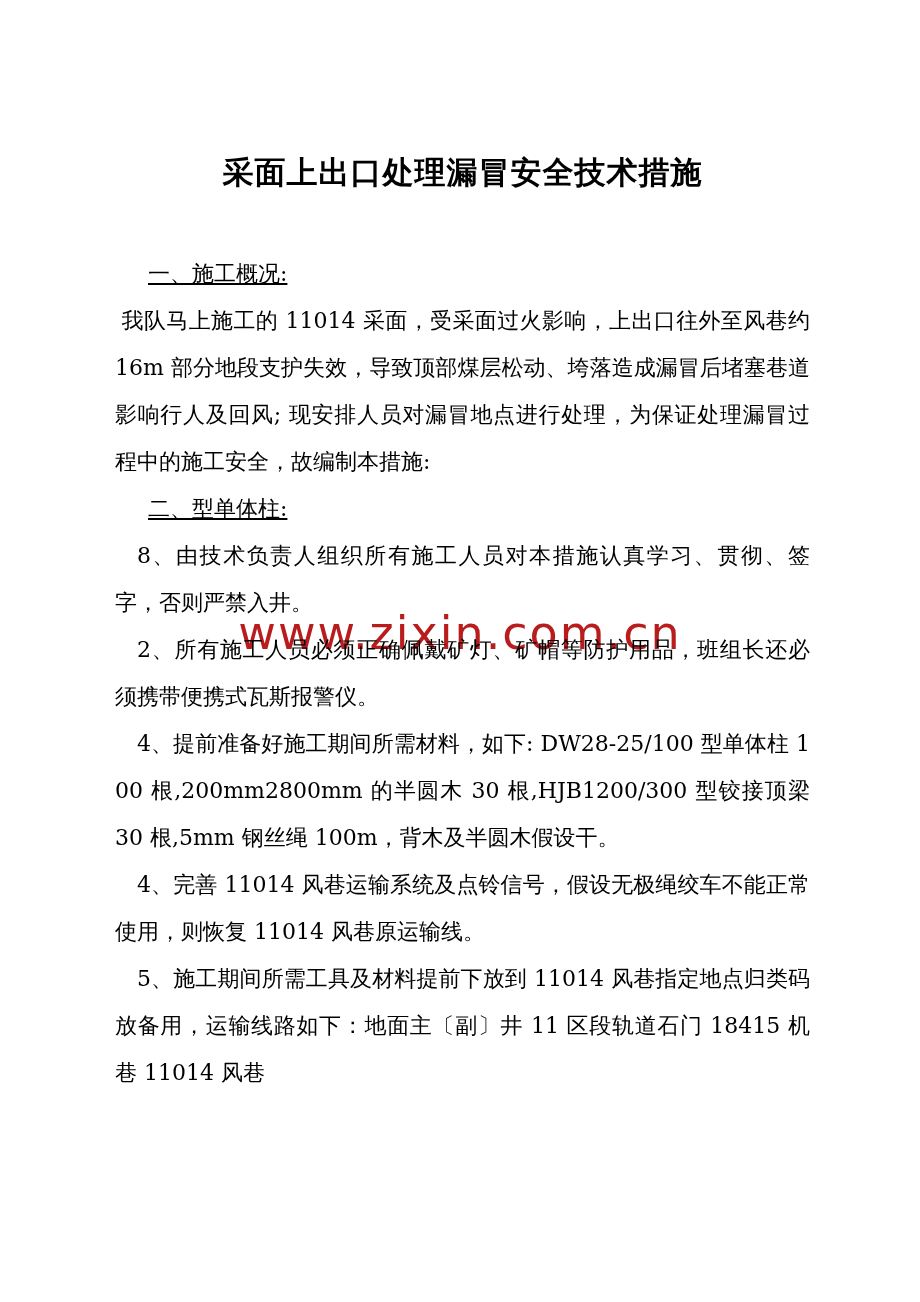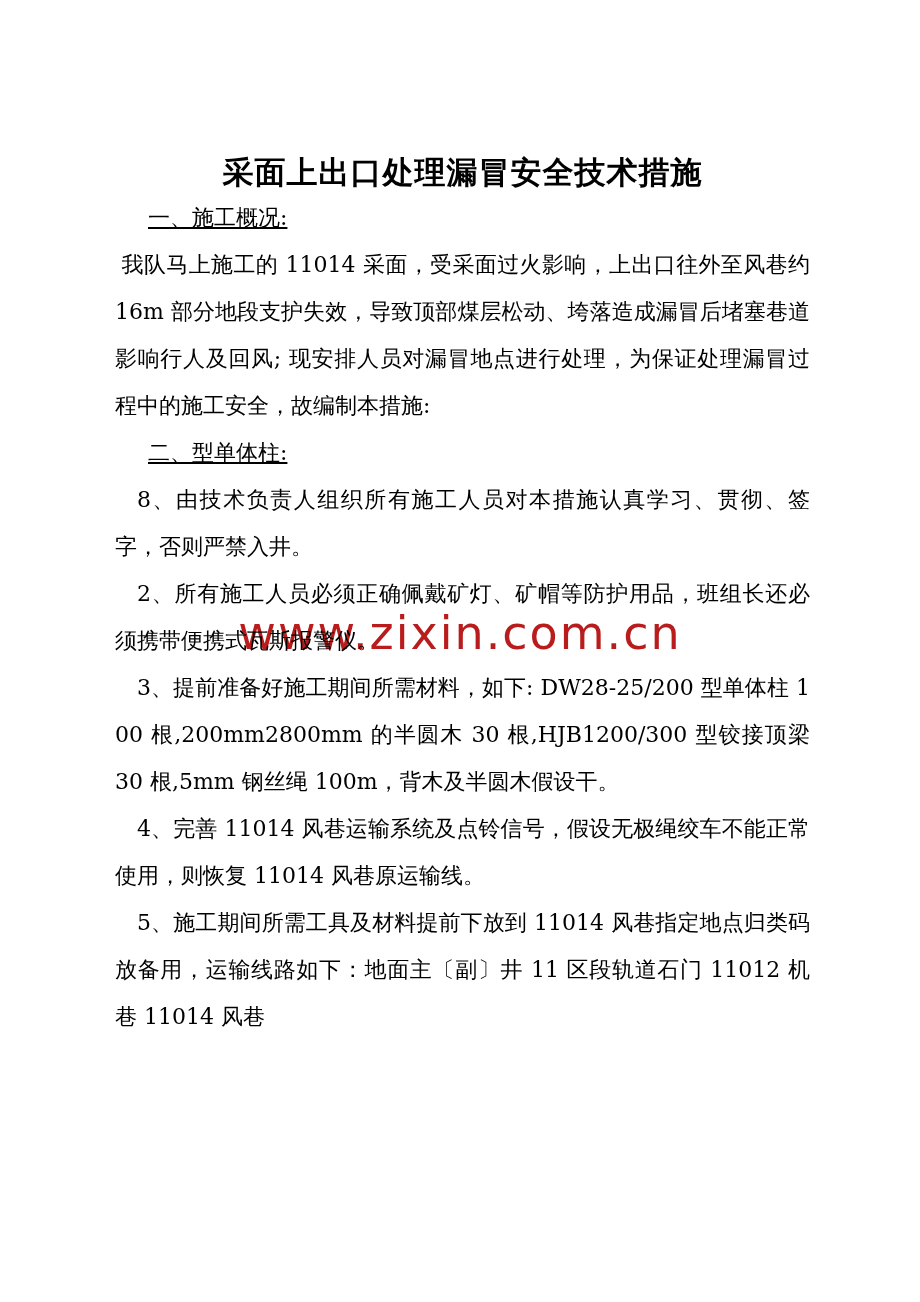--- a/index.html
+++ b/index.html
@@ -17,20 +17,21 @@
   .content {
     position: relative;
     z-index: 1;
     padding: 150px 110px 0 115px;
   }
   .title {
     text-align: center;
     font-size: 31px;
     font-weight: bold;
     letter-spacing: 1px;
+    margin-bottom: 56px;
     line-height: 44px;
   }
   .para {
     font-size: 22px;
     line-height: 47px;
     text-align: justify;
     text-justify: inter-character;
     word-break: break-all;
   }
   .p-head { text-indent: 1.5em; text-decoration: underline; }
@@ -64,20 +65,20 @@
     <p class="para p-head">一、施工概况:</p>
 
     <p class="para p-body">我队马上施工的 11014 采面，受采面过火影响，上出口往外至风巷约 16m 部分地段支护失效，导致顶部煤层松动、垮落造成漏冒后堵塞巷道影响行人及回风; 现安排人员对漏冒地点进行处理，为保证处理漏冒过程中的施工安全，故编制本措施:</p>
 
     <p class="para p-head">二、型单体柱:</p>
 
     <p class="para p-num">8、由技术负责人组织所有施工人员对本措施认真学习、贯彻、签字，否则严禁入井。</p>
 
     <p class="para p-num">2、所有施工人员必须正确佩戴矿灯、矿帽等防护用品，班组长还必须携带便携式瓦斯报警仪。</p>
 
-    <p class="para p-num">3、提前准备好施工期间所需材料，如下: DW28-25/200 型单体柱 100 根,200mm2800mm 的半圆木 30 根,HJB1200/300 型铰接顶梁 30 根,5mm 钢丝绳 100m，背木及半圆木假设干。</p>
+    <p class="para p-num">4、提前准备好施工期间所需材料，如下: DW28-25/100 型单体柱 100 根,200mm2800mm 的半圆木 30 根,HJB1200/300 型铰接顶梁 30 根,5mm 钢丝绳 100m，背木及半圆木假设干。</p>
 
     <p class="para p-num">4、完善 11014 风巷运输系统及点铃信号，假设无极绳绞车不能正常使用，则恢复 11014 风巷原运输线。</p>
 
-    <p class="para p-num">5、施工期间所需工具及材料提前下放到 11014 风巷指定地点归类码放备用，运输线路如下：地面主〔副〕井 11 区段轨道石门 11012 机巷 11014 风巷</p>
+    <p class="para p-num">5、施工期间所需工具及材料提前下放到 11014 风巷指定地点归类码放备用，运输线路如下：地面主〔副〕井 11 区段轨道石门 18415 机巷 11014 风巷</p>
 
   </div>
 </div>
 
 </body></html>

